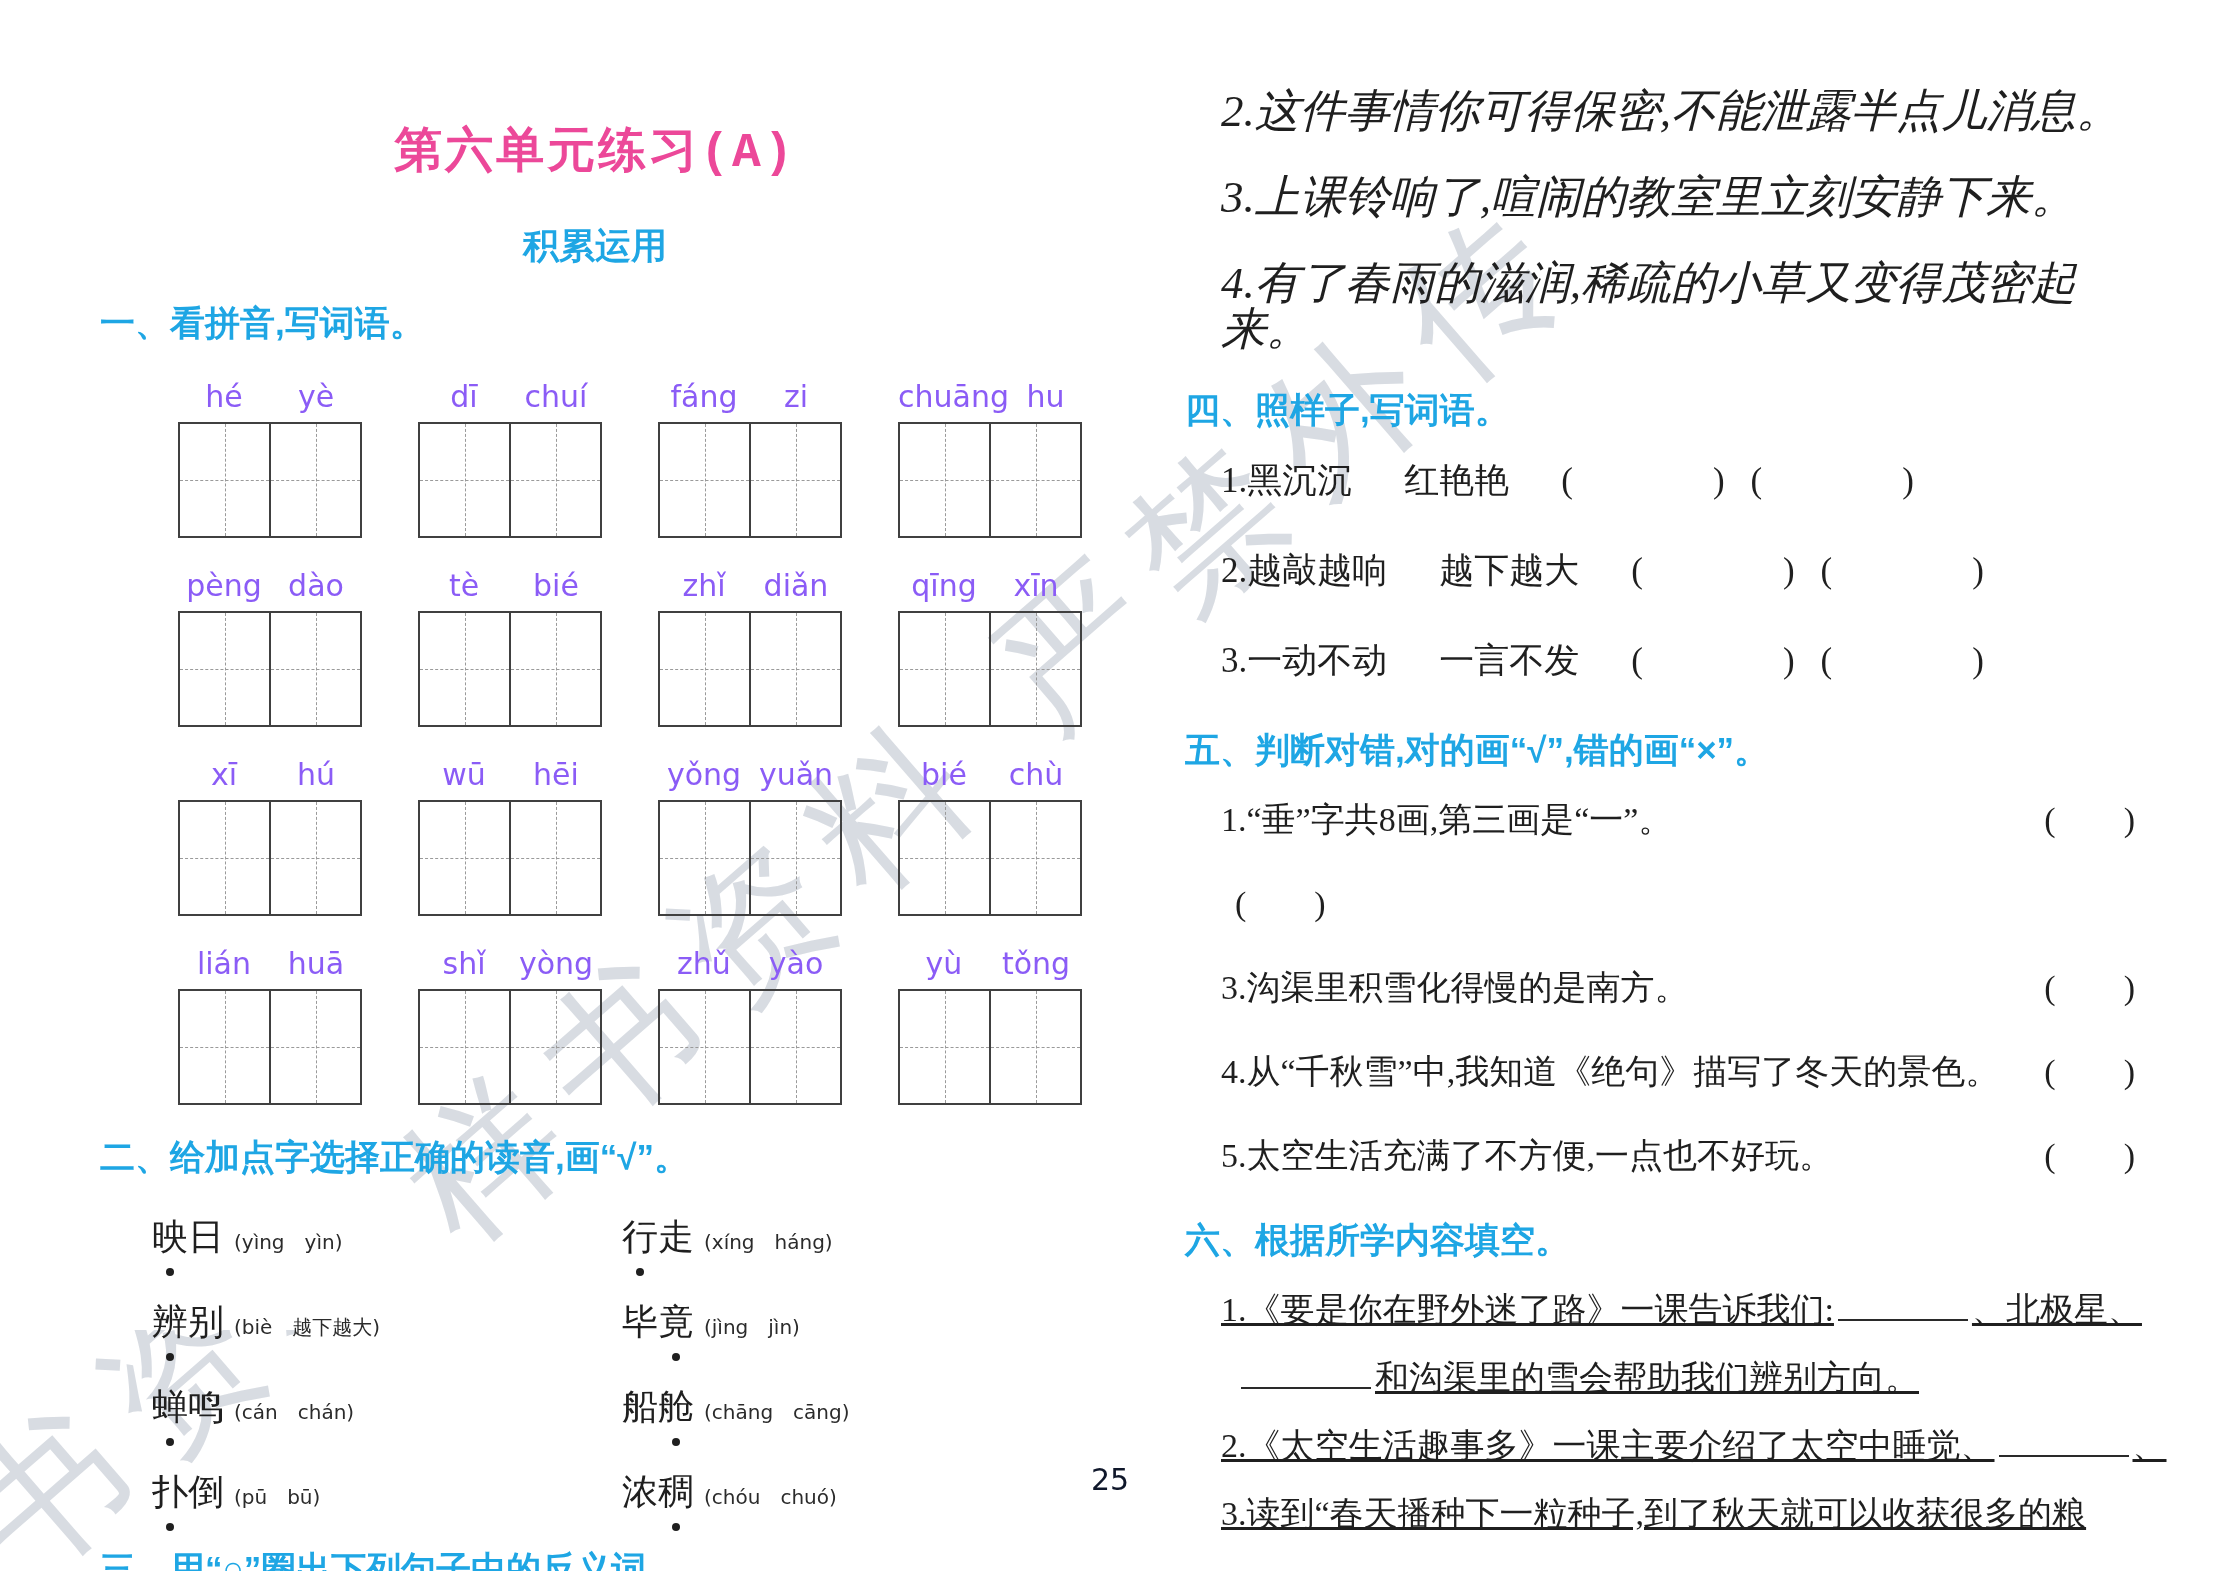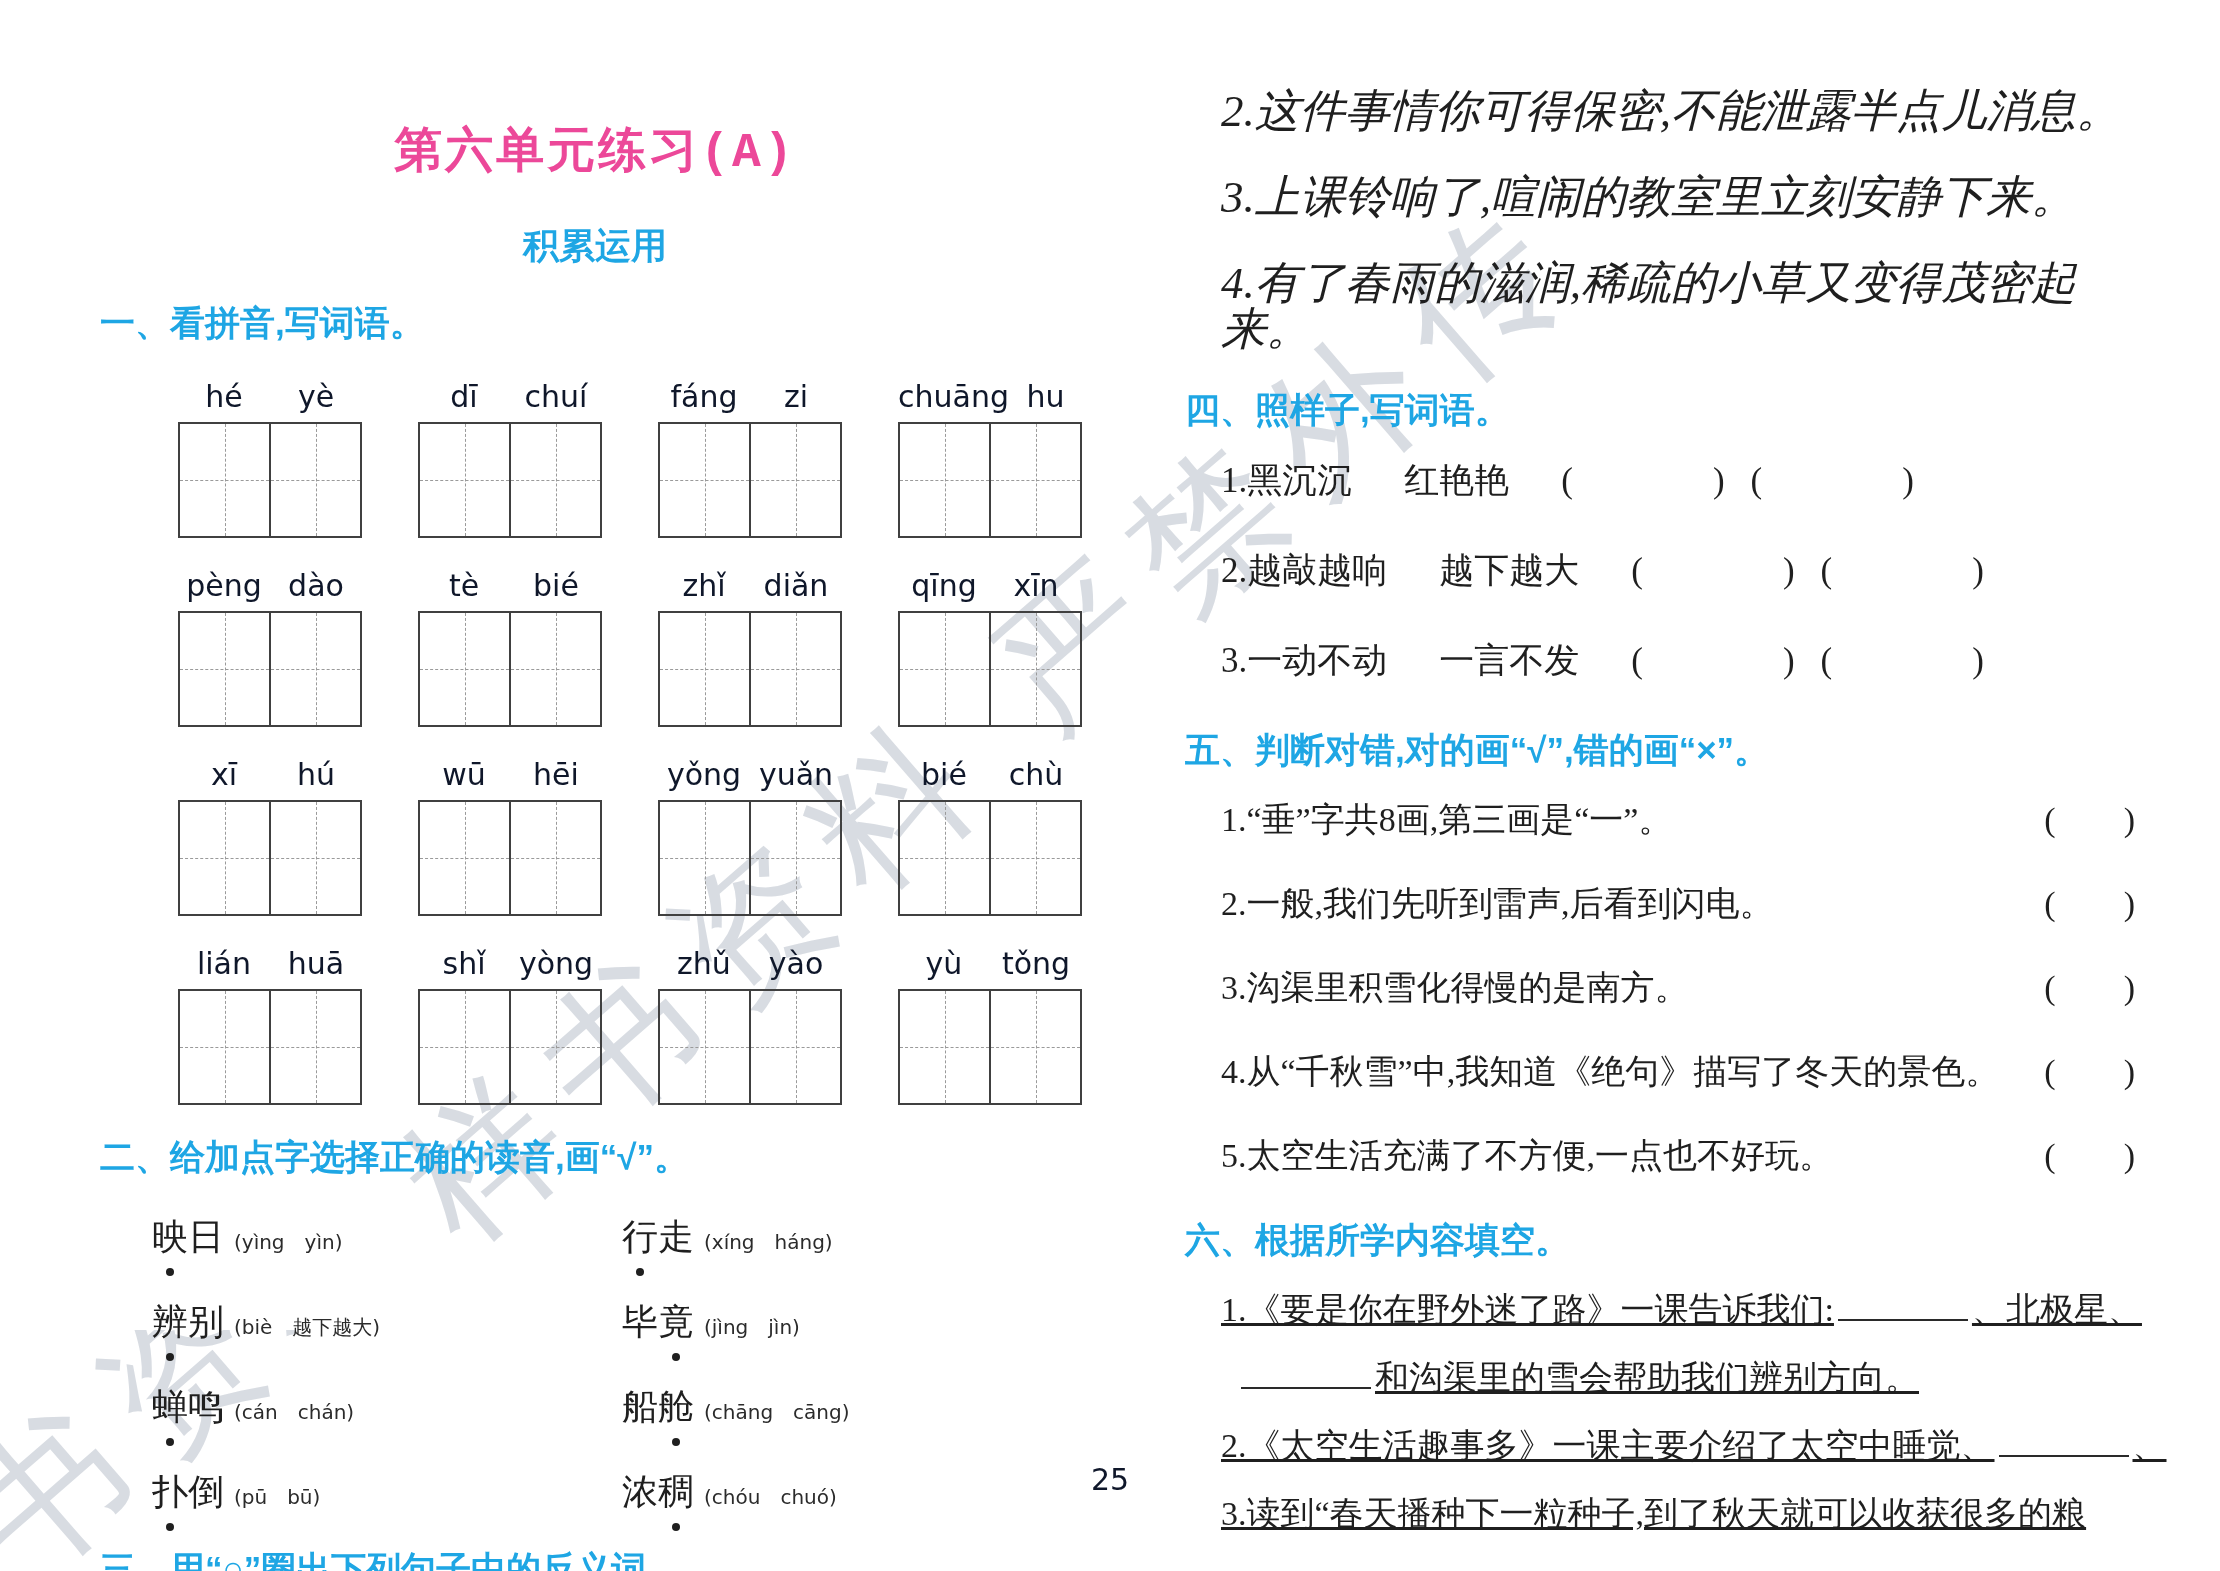--- a/index.html
+++ b/index.html
@@ -31,21 +31,21 @@
   .shead {
     font-family:"Liberation Sans", sans-serif; font-weight:700;
     font-size:35px; color:#1ea6e4; margin:30px 0 26px 0; line-height:44px;
   }
   
   .pygrid {
     display:grid; grid-template-columns:repeat(4,184px);
     column-gap:56px; row-gap:30px; margin:34px 0 14px 78px;
   }
   .pylabel { display:flex; width:184px; margin-bottom:8px;
-    font-family:"DejaVu Sans", sans-serif; font-size:30px; color:#0f172a; }
+    font-family:"DejaVu Sans", sans-serif; font-size:30px; color:#8b5cf6; }
   .pylabel span { flex:1; text-align:center; white-space:nowrap; }
   .pbox { position:relative; display:flex; width:180px; height:112px; border:2px solid #404040; background:transparent; }
   .pbox .cell { flex:1; position:relative; }
   .pbox .cell + .cell { border-left:2px solid #404040; }
   .pbox .cell::before { content:''; position:absolute; left:50%; top:0; bottom:0; border-left:1px dashed #9a9a9a; }
   .pbox::after { content:''; position:absolute; left:0; right:0; top:50%; border-top:1px dashed #9a9a9a; }
   
   .rdgrid {
     display:grid; grid-template-columns:470px auto; row-gap:36px;
     margin:34px 0 8px 52px; font-size:36px;
@@ -287,21 +287,20 @@
     <div class="mkrow"><span>1.黑沉沉</span><span class="mkb">红艳艳</span><span class="mkbr">(　　　　)</span><span class="mkbr2">(　　　　)</span></div>
     <div class="mkrow"><span>2.越敲越响</span><span class="mkb">越下越大</span><span class="mkbr">(　　　　)</span><span class="mkbr2">(　　　　)</span></div>
     <div class="mkrow"><span>3.一动不动</span><span class="mkb">一言不发</span><span class="mkbr">(　　　　)</span><span class="mkbr2">(　　　　)</span></div>
 
     <div class="shead">五、判断对错,对的画“√”,错的画“×”。</div>
     <div class="tfrow">
         <span>1.“垂”字共8画,第三画是“一”。</span>
         <span class="tfb">(　　)</span>
       </div>
     <div class="tfrow">
-        <span>2.一般,我们先听到雷声,后看到闪电。</span>
         <span class="tfb">(　　)</span>
       </div>
     <div class="tfrow">
         <span>3.沟渠里积雪化得慢的是南方。</span>
         <span class="tfb">(　　)</span>
       </div>
     <div class="tfrow">
         <span>4.从“千秋雪”中,我知道《绝句》描写了冬天的景色。</span>
         <span class="tfb">(　　)</span>
       </div>

